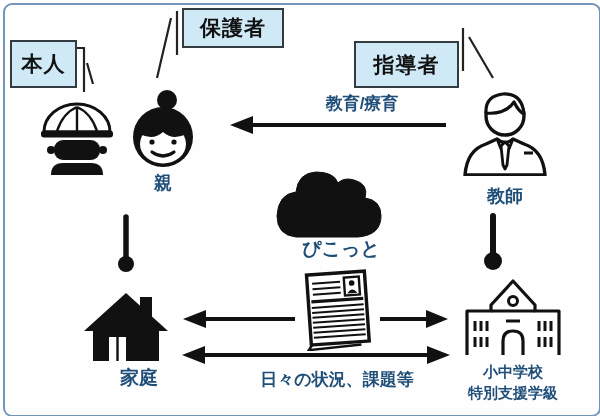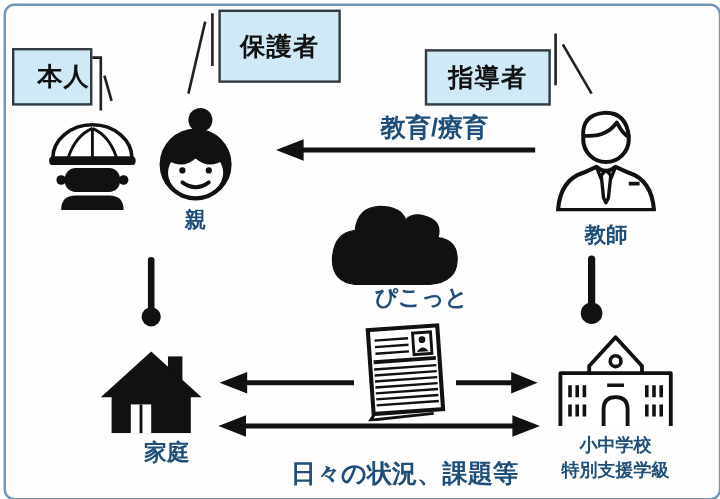--- a/index.html
+++ b/index.html
@@ -12,35 +12,35 @@
   .callout{
     background:#cfe9f7;border:2px solid #333b41;color:#111;
     display:flex;align-items:center;justify-content:center;
     font-weight:700;font-size:21px;letter-spacing:1px;box-sizing:border-box;
   }
   .nodelabel{
     color:#1f4e79;font-weight:700;font-size:18px;white-space:nowrap;
     transform:translateX(-50%);text-align:center;line-height:21px;
   }
   .flowlabel{
-    color:#1f4e79;font-weight:700;font-size:21px;white-space:nowrap;
+    color:#1f4e79;font-weight:700;font-size:17px;white-space:nowrap;
     transform:translateX(-50%);
   }
   svg{display:block;}
   #overlay{position:absolute;left:0;top:0;pointer-events:none;}
 </style>
 </head>
 <body>
 
 <div id="canvas">
 
-  <div class="callout abs" style="left:5px;top:35px;width:67px;height:48px;justify-content:flex-end;">
+  <div class="callout abs" style="left:5px;top:35px;width:67px;height:48px;">
     <span>本人</span>
   </div>
-  <div class="callout abs" style="left:177px;top:3px;width:102px;height:61px;">
+  <div class="callout abs" style="left:177px;top:3px;width:102px;height:40px;">
     <span>保護者</span>
   </div>
   <div class="callout abs" style="left:349px;top:36px;width:105px;height:47px;">
     <span>指導者</span>
   </div>
 
   <svg class="abs" style="left:34px;top:96px;" width="76" height="74" viewBox="0 0 76 74">
     <path d="M5,31 A33,28 0 0 1 71,31 L5,31 Z" fill="#fff" stroke="#111" stroke-width="3"></path>
     <path d="M38,6 L38,31 M38,6 Q24,12 18,30 M38,6 Q52,12 58,30" fill="none" stroke="#111" stroke-width="2.4"></path>
     <rect x="2" y="29.5" width="72" height="7" rx="3" fill="#111"></rect>
@@ -67,21 +67,21 @@
     <path d="M5,86 Q7,61 26,55 L37,50 Q45,57 53,50 L64,55 Q83,61 85,86 Z" fill="#fff" stroke="#111" stroke-width="3.4" stroke-linejoin="round"></path>
     <path d="M37,50 L41,60 M53,50 L49,60" fill="none" stroke="#111" stroke-width="2.8"></path>
     <path d="M41,57 L45,53 L49,57 L47,76 L45,80 L43,76 Z" fill="#fff" stroke="#111" stroke-width="2.8" stroke-linejoin="round"></path>
     <path d="M64,64 H73" stroke="#111" stroke-width="3"></path>
   </svg>
   <div class="nodelabel abs" style="left:500px;top:181px;">教師</div>
 
   <svg class="abs" style="left:265px;top:163px;" width="116" height="70" viewBox="0 0 116 70">
     <path d="M26,69 L88,69 Q111,67 111,48 Q111,32 95,30 Q99,16 84,12 Q74,9 68,15 Q64,4 46,4 Q28,5 26,24 Q8,26 7,48 Q7,67 26,69 Z" fill="#111" stroke="#111" stroke-linejoin="round"></path>
   </svg>
-  <div class="nodelabel abs" style="left:346px;top:233px;font-size:19px;">ぴこっと</div>
+  <div class="nodelabel abs" style="left:336px;top:233px;font-size:19px;">ぴこっと</div>
 
   <svg class="abs" style="left:78px;top:286px;" width="86" height="70" viewBox="0 0 86 70">
     <rect x="57" y="6" width="12" height="20" fill="#111"></rect>
     <path d="M1,40 L43,2 L85,40 Z" fill="#111"></path>
     <rect x="10" y="36" width="66" height="34" fill="#111"></rect>
     <rect x="26" y="46" width="17" height="24" fill="#fff"></rect>
     <path d="M34.5,46 V70" stroke="#111" stroke-width="2.4"></path>
   </svg>
   <div class="nodelabel abs" style="left:134px;top:362px;font-size:19px;">家庭</div>
 
@@ -106,21 +106,21 @@
     <path d="M40,80 V66 Q40,56 50,56 Q60,56 60,66 V80" fill="#fff" stroke="#111" stroke-width="3.2"></path>
     <path d="M12,46 V56 M18,46 V56 M24,46 V56 M12,62 V72 M18,62 V72 M24,62 V72" stroke="#111" stroke-width="3"></path>
     <path d="M76,46 V56 M82,46 V56 M88,46 V56 M76,62 V72 M82,62 V72 M88,62 V72" stroke="#111" stroke-width="3"></path>
   </svg>
   <div class="nodelabel abs" style="left:508px;top:356px;font-size:15px;">
     <div>小中学校</div>
     <div>特別支援学級</div>
   </div>
 
   <div class="flowlabel abs" style="left:357px;top:87px;">教育/療育</div>
-  <div class="flowlabel abs" style="left:332px;top:376px;">日々の状況、課題等</div>
+  <div class="flowlabel abs" style="left:332px;top:363px;">日々の状況、課題等</div>
 
   <svg id="overlay" width="594" height="410" viewBox="0 0 594 410">
 
     <g>
       <path d="M245,120 H441" stroke="#111" stroke-width="4.2"></path>
       <polygon points="225,120 248,111 248,129" fill="#111"></polygon>
     </g>
 
     <g>
       <path d="M198,314 H290" stroke="#111" stroke-width="4.2"></path>

